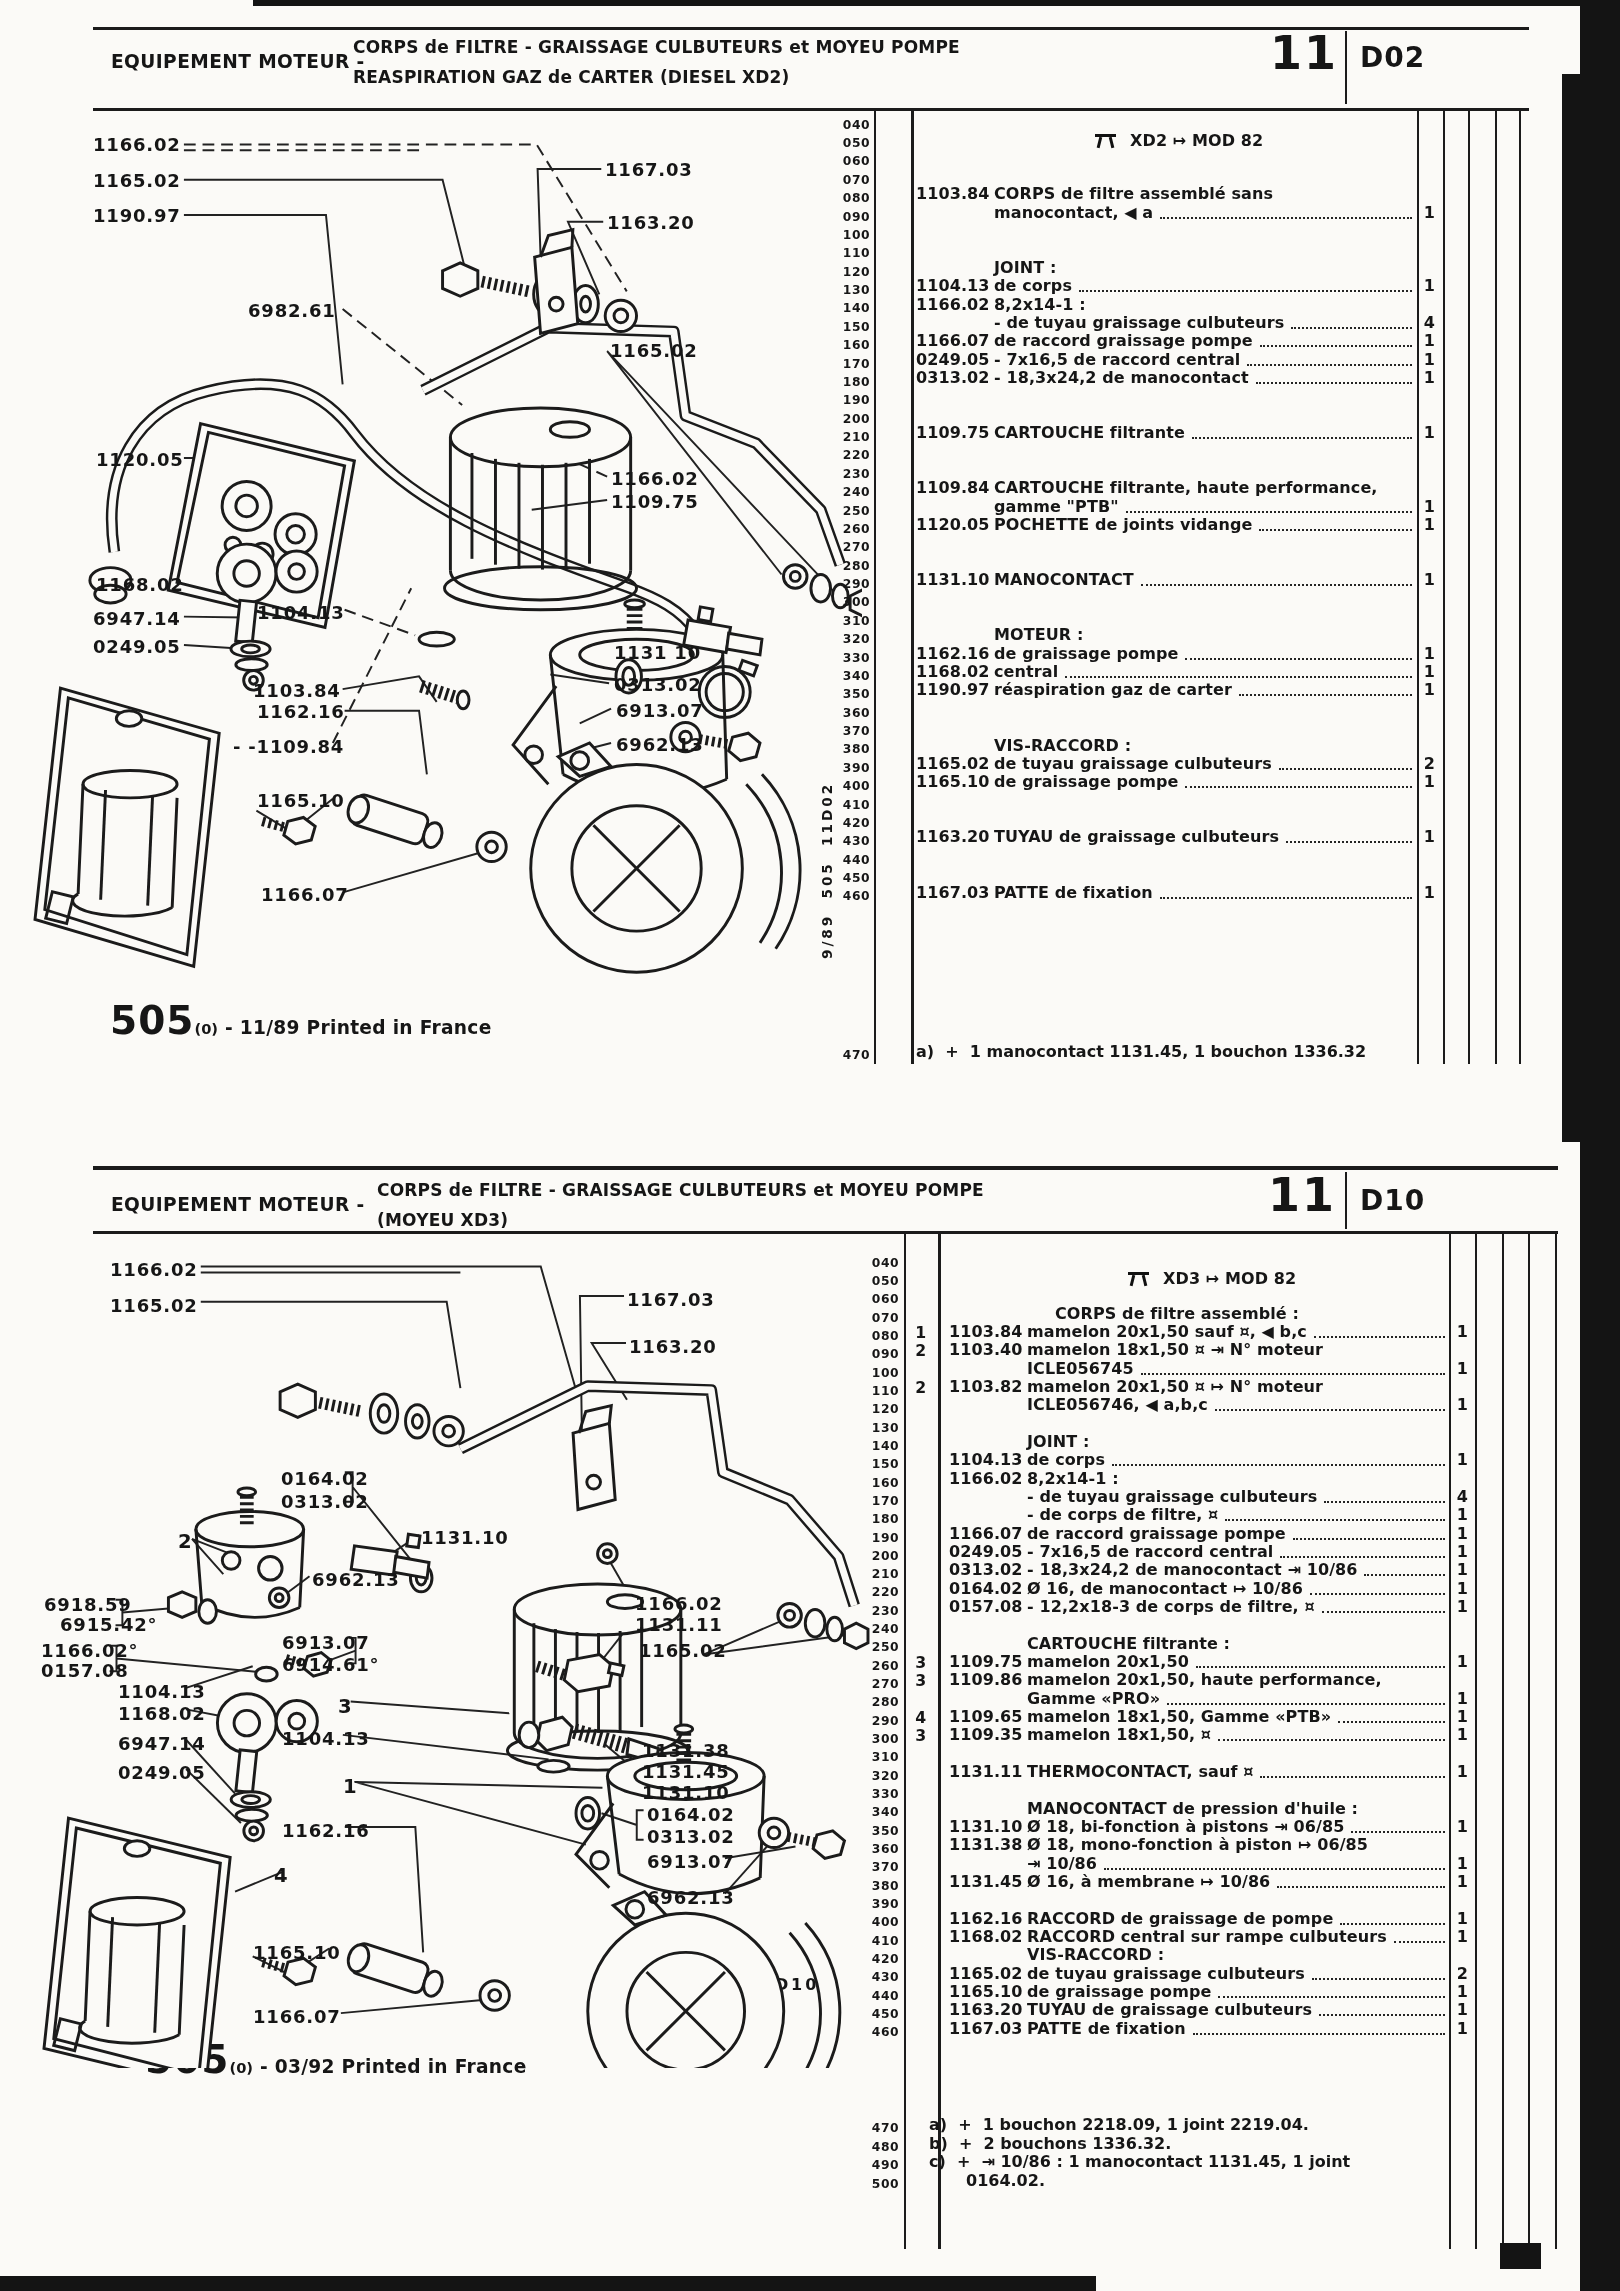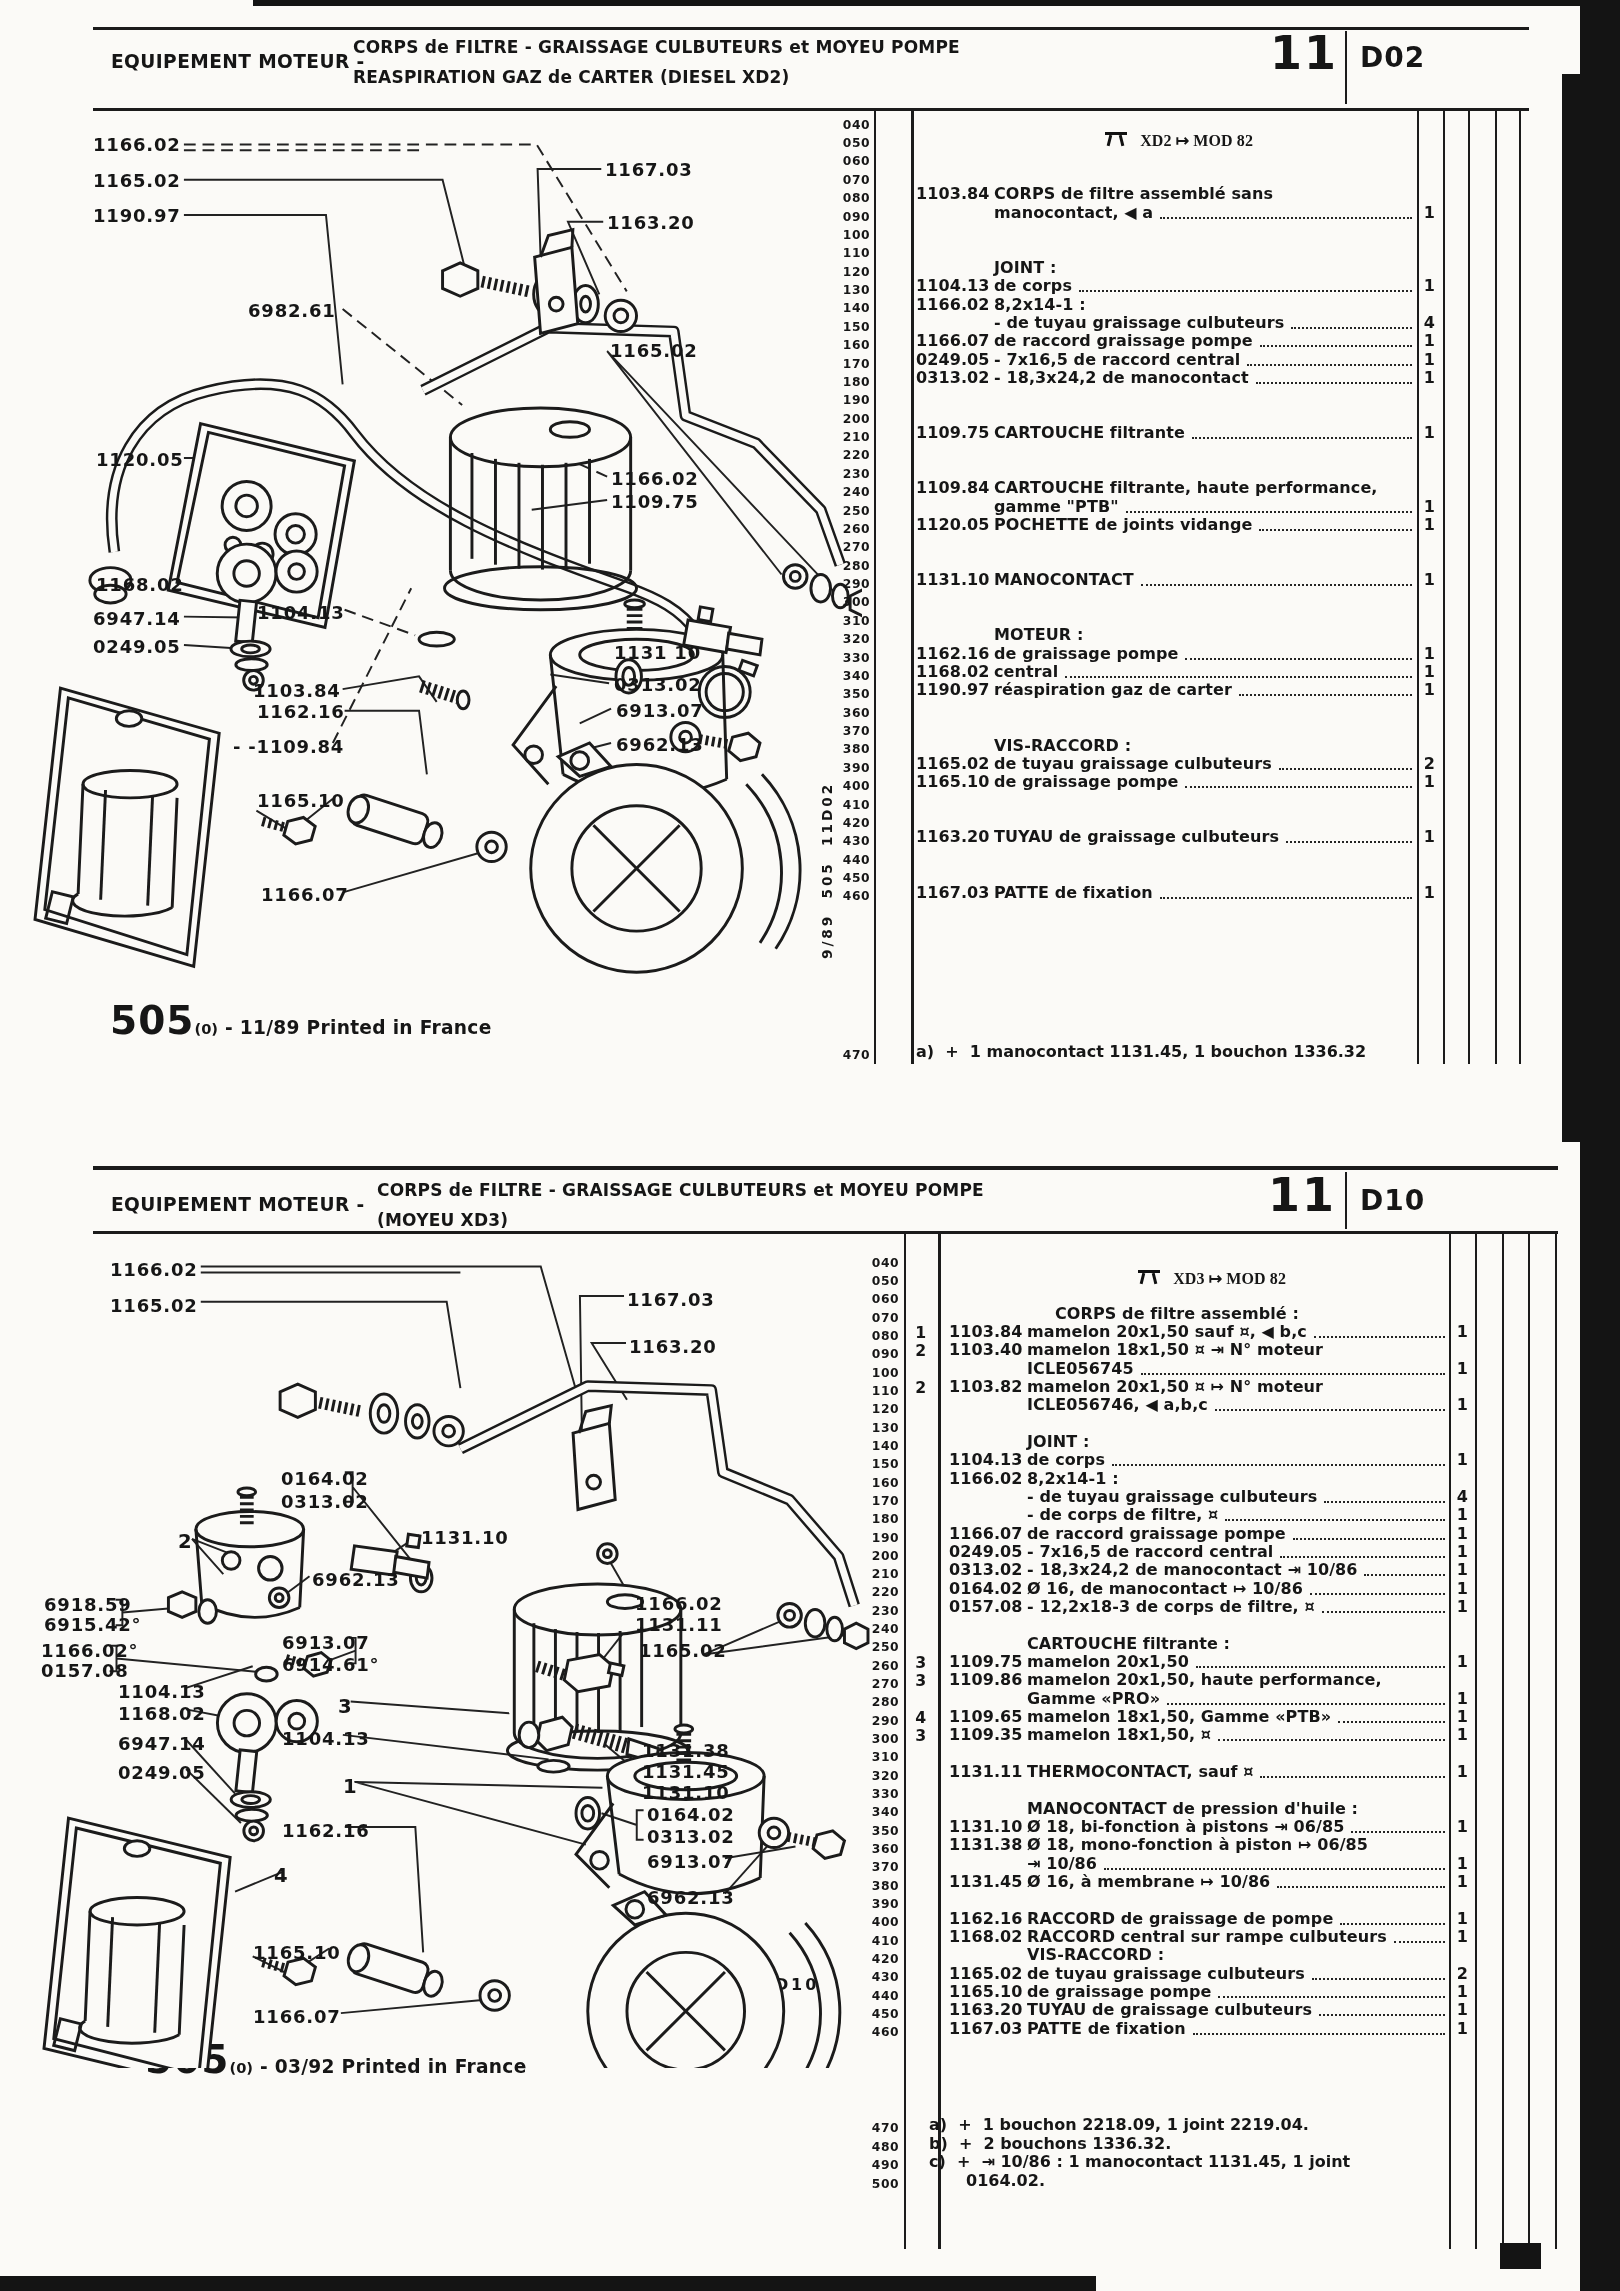--- a/index.html
+++ b/index.html
@@ -17,21 +17,21 @@
   .h-num{position:absolute;font-size:46px;font-weight:700;letter-spacing:2px;}
   .h-code{position:absolute;font-size:28px;font-weight:700;letter-spacing:1px;}
   .gut{position:absolute;width:33px;text-align:right;font-size:12.3px;font-weight:700;letter-spacing:0.5px;}
   .prow{position:absolute;display:flex;align-items:flex-end;height:18.6px;
         font-size:16px;font-weight:700;letter-spacing:0.1px;white-space:pre;}
   .prow .ref{flex:none;width:78px;}
   .prow .desc{flex:none;}
   .prow .ind{margin-left:78px;}
   .prow .leader{flex:1;min-width:7.8px;border-bottom:2.5px dotted #242424;margin:0 4.9px 2.9px 6.9px;}
   .prow .qty{flex:none;width:25.5px;text-align:center;}
-  .prow.model{justify-content:center;align-items:center;font-family:Liberation Serif, serif;}
+  .prow.model{justify-content:center;align-items:flex-end;}
   .item{position:absolute;width:21.6px;text-align:center;font-size:15.7px;font-weight:700;}
   .fnote{position:absolute;font-size:16px;font-weight:700;white-space:pre;height:19.6px;}
   .dlabel{position:absolute;font-size:18px;font-weight:700;letter-spacing:0.8px;white-space:pre;}
   .dnum{font-size:19.6px;}
   .caricon{display:inline-block;width:21.6px;height:12.7px;border-top:3.4px solid #111;
            position:relative;margin-right:13.7px;}
   .caricon::before,.caricon::after{content:"";position:absolute;top:0;width:3.4px;height:10.8px;background:#111;}
   .caricon::before{left:2.9px;transform:rotate(14deg);}
   .caricon::after{right:2.9px;transform:rotate(-14deg);}
   .footer{position:absolute;display:flex;align-items:baseline;font-weight:700;}
@@ -601,21 +601,21 @@
     <div class="dlabel" style="left: 110px; top: 1259px;">1166.02</div>
     <div class="dlabel" style="left: 110px; top: 1295px;">1165.02</div>
     <div class="dlabel" style="left: 627px; top: 1289px;">1167.03</div>
     <div class="dlabel" style="left: 629px; top: 1336px;">1163.20</div>
     <div class="dlabel" style="left: 281px; top: 1468px;">0164.02</div>
     <div class="dlabel" style="left: 281px; top: 1491px;">0313.02</div>
     <div class="dlabel dnum" style="left: 178px; top: 1530px;">2</div>
     <div class="dlabel" style="left: 421px; top: 1527px;">1131.10</div>
     <div class="dlabel" style="left: 312px; top: 1569px;">6962.13</div>
     <div class="dlabel" style="left: 44px; top: 1594px;">6918.59</div>
-    <div class="dlabel" style="left: 44px; top: 1614px; text-align: center;">6915.42°</div>
+    <div class="dlabel" style="left: 60px; top: 1614px; text-align: center;">6915.42°</div>
     <div class="dlabel" style="left: 41px; top: 1640px;">1166.02°</div>
     <div class="dlabel" style="left: 41px; top: 1660px;">0157.08</div>
     <div class="dlabel" style="left: 282px; top: 1632px;">6913.07</div>
     <div class="dlabel" style="left: 282px; top: 1654px;">6914.61°</div>
     <div class="dlabel" style="left: 118px; top: 1681px;">1104.13</div>
     <div class="dlabel dnum" style="left: 338px; top: 1695px;">3</div>
     <div class="dlabel" style="left: 118px; top: 1703px;">1168.02</div>
     <div class="dlabel" style="left: 282px; top: 1728px;">1104.13</div>
     <div class="dlabel" style="left: 118px; top: 1733px;">6947.14</div>
     <div class="dlabel" style="left: 118px; top: 1762px;">0249.05</div>

